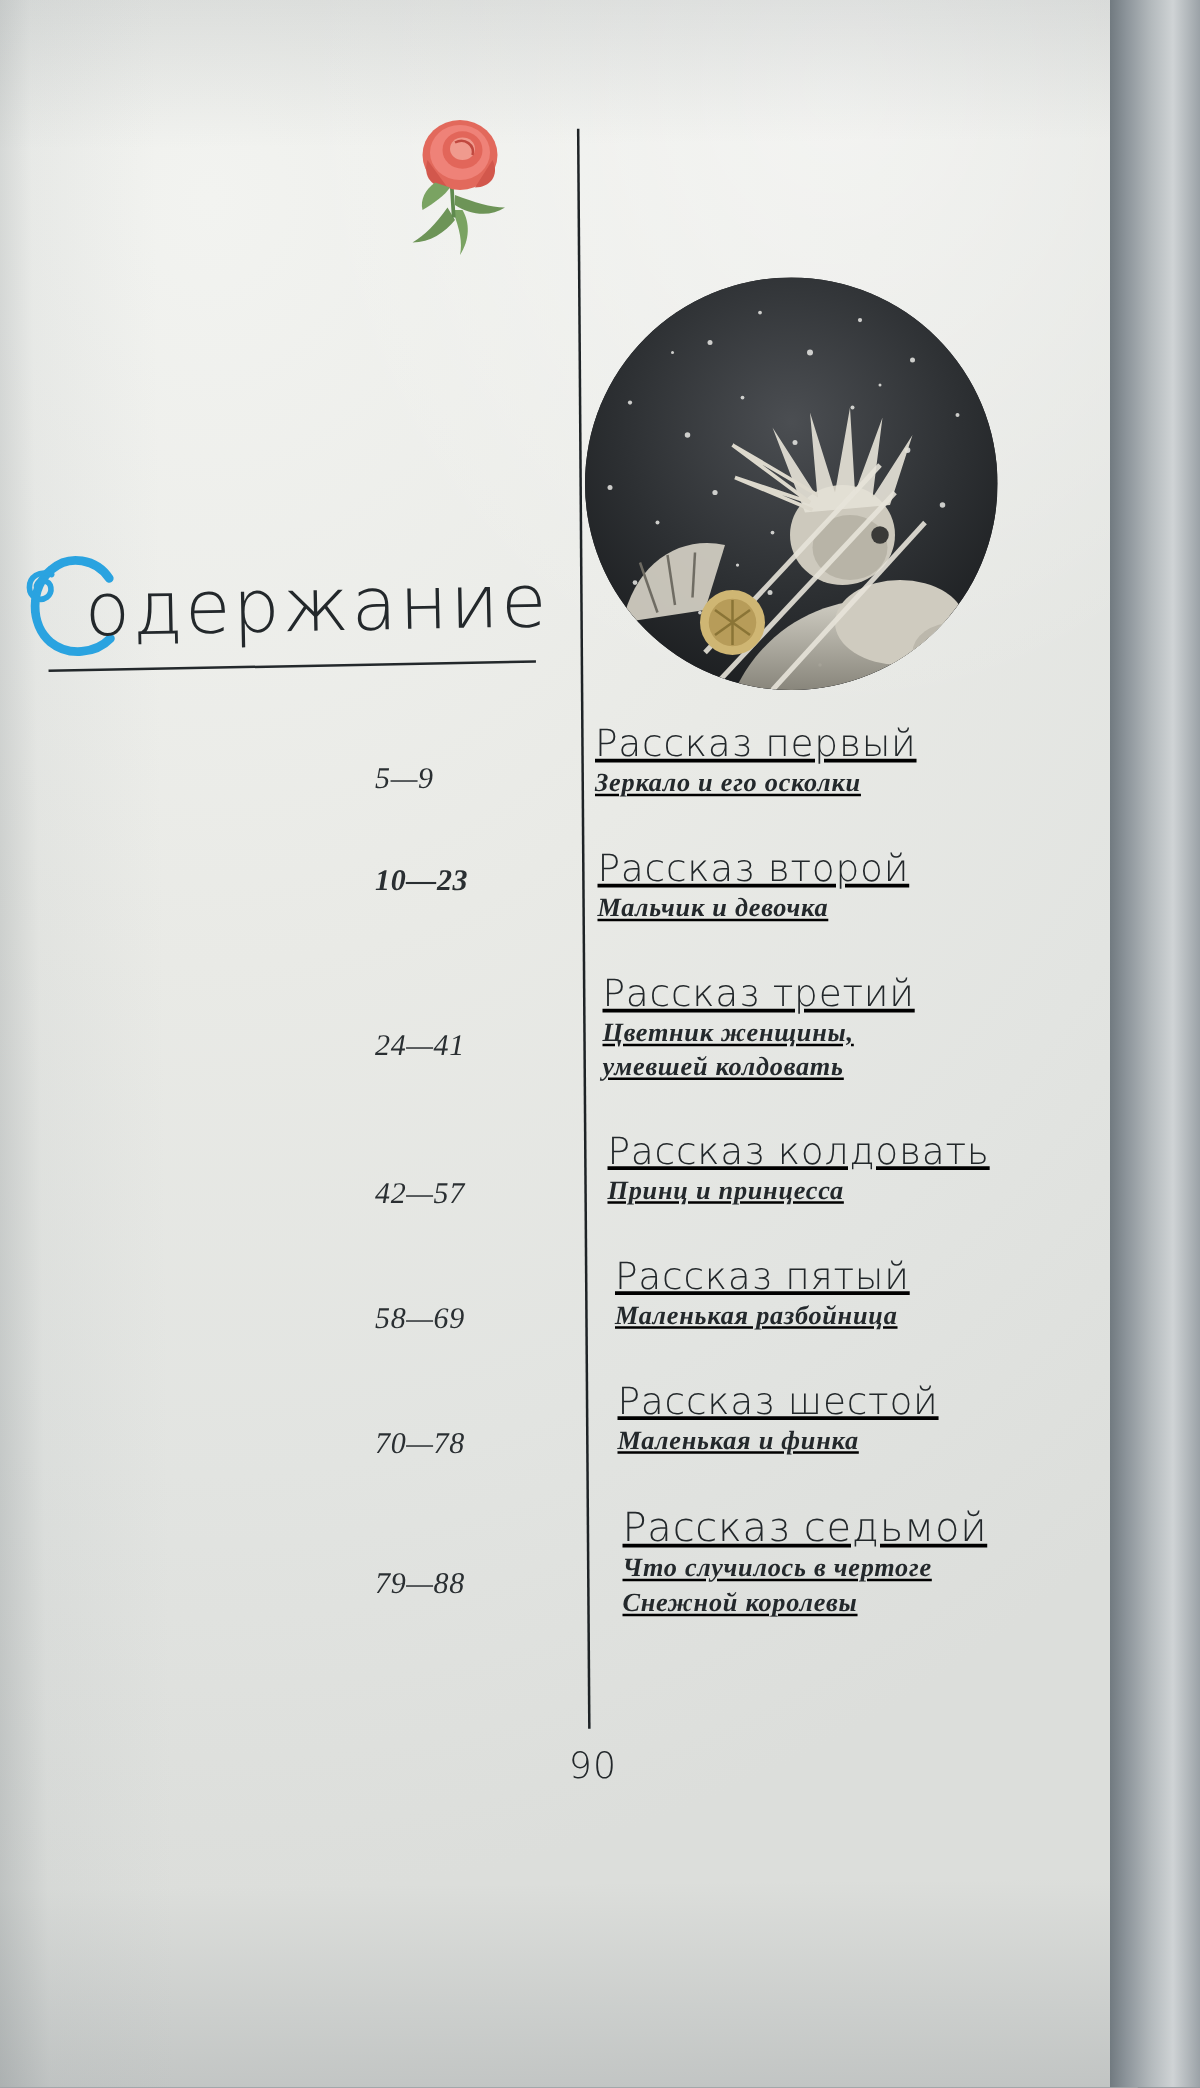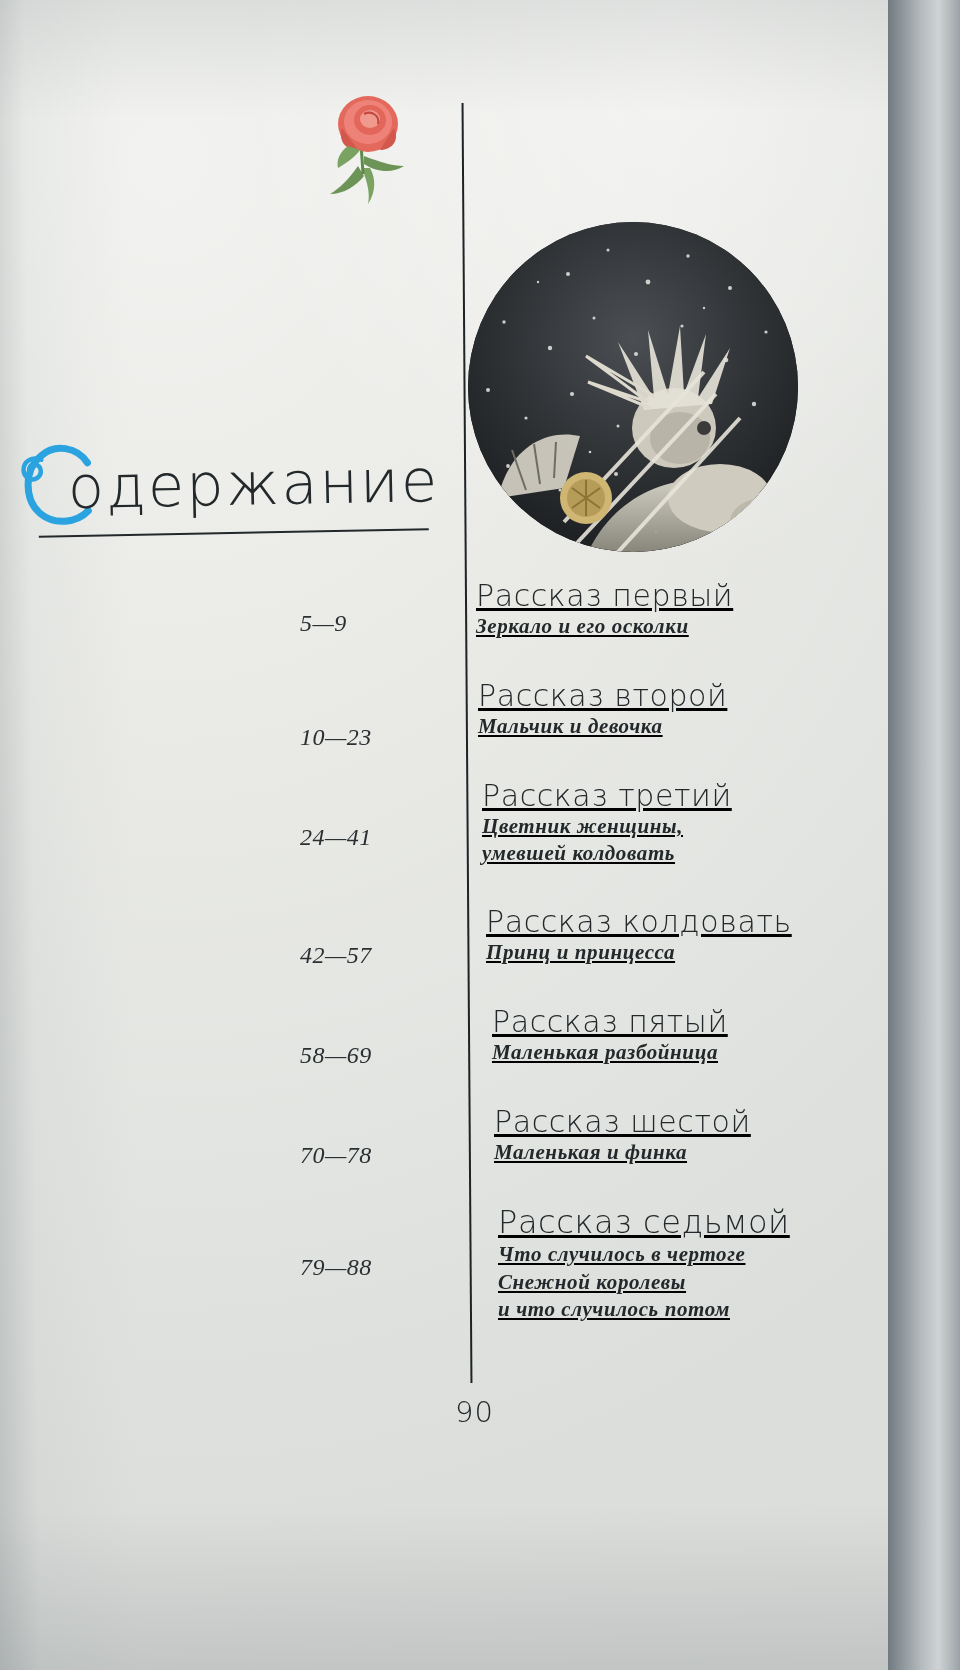--- a/index.html
+++ b/index.html
@@ -164,21 +164,21 @@
     font-size: 21px;
     color: #23282b;
     line-height: 1.22;
     letter-spacing: 0.6px;
     margin-top: 2px;
   }
 
   
   .r0 { }
   .r0 .pages { top: 30px; }
-  .r1 .pages { top: 44px; }
+  .r1 .pages { top: 12px; font-weight: bold; }
   .r2 .pages { top: 44px; }
   .r3 .pages { top: 36px; }
   .r4 .pages { top: 36px; }
   .r5 .pages { top: 36px; }
   .r6 .pages { top: 48px; }
 
   .r0 .titles { left: 176px; }
   .r1 .titles { left: 178px; }
   .r2 .titles { left: 182px; }
   .r3 .titles { left: 186px; }
@@ -378,21 +378,20 @@
           <div class="t-sub">Маленькая и финка</div>
         </div>
       </div>
 
       <div class="toc-row r6">
         <div class="pages">79—88</div>
         <div class="titles">
           <div class="t-main">Рассказ седьмой</div>
           <div class="t-sub">Что случилось в чертоге</div>
           <div class="t-sub">Снежной королевы</div>
-          <div class="t-sub">и что случилось потом</div>
         </div>
       </div>
 
     </div>
 
     <div class="folio">90</div>
 
   </div>
 </div>
 

